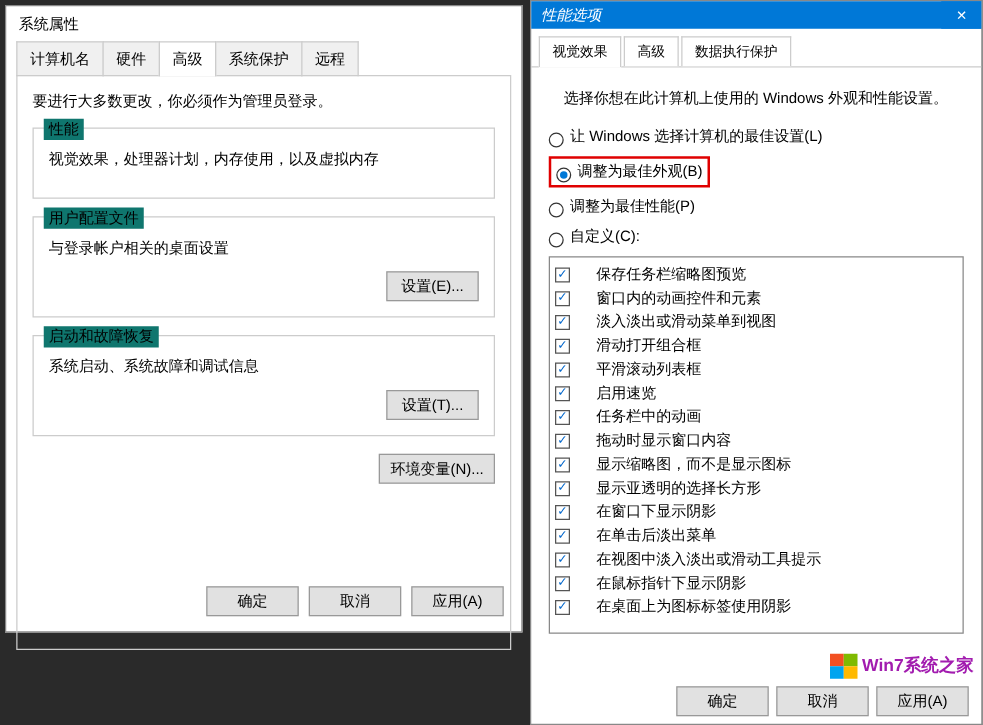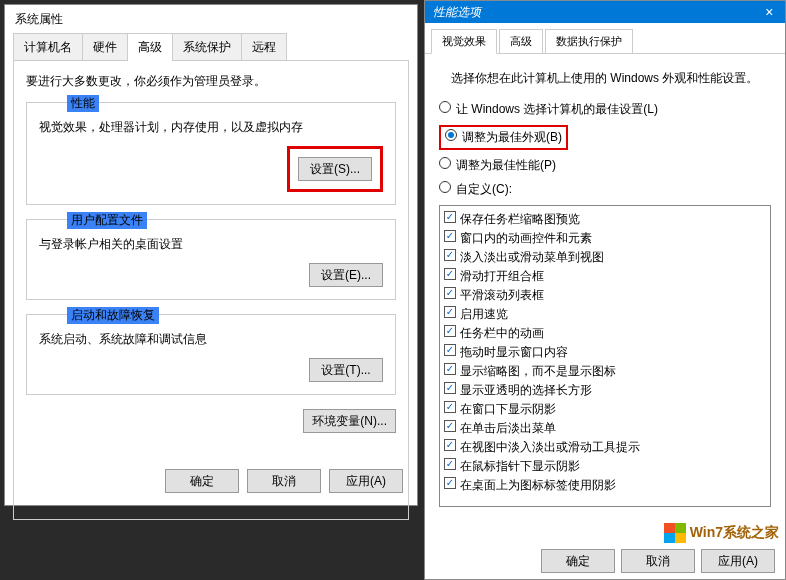--- a/index.html
+++ b/index.html
@@ -9,43 +9,43 @@
 .win-right { left: 424px; top: 0; width: 362px; height: 580px; }
 .titlebar-l { height: 28px; padding: 6px 10px; font-size: 12px; color: #000; }
 .titlebar-r { height: 22px; background: #0078d7; color: #fff; padding: 3px 8px; font-size: 12px; position: relative; font-style: italic; }
 .titlebar-r .close { position: absolute; right: 0; top: 0; width: 32px; height: 22px; background: #0078d7; color: #fff; text-align: center; line-height: 22px; font-size: 14px; }
 .tabs { display: flex; margin: 0 8px; }
 .tab { padding: 5px 10px; border: 1px solid #ccc; border-bottom: none; background: #f0f0f0; font-size: 12px; margin-right: -1px; cursor: pointer; }
 .tab.active { background: #fff; position: relative; z-index: 2; border-top: 1px solid #ccc; }
 .tab-body { border: 1px solid #ccc; margin: 0 8px; padding: 12px; height: 460px; position: relative; margin-top: -1px; }
 .msg { margin-bottom: 12px; font-size: 12px; }
 .group { border: 1px solid #ccc; padding: 10px 12px 12px; margin-bottom: 14px; position: relative; }
-.group-title { position: absolute; top: -8px; left: 8px; background: #3b82f6; padding: 0 4px; font-size: 12px; margin-left: 32px; }
+.group-title { position: absolute; top: -8px; left: 8px; background: #0f766e; padding: 0 4px; font-size: 12px; }
 .group-text { font-size: 12px; margin: 6px 0 10px 0; }
 .btn { min-width: 74px; height: 24px; border: 1px solid #999; background: #e1e1e1; font-size: 12px; cursor: pointer; padding: 0 8px; }
 .btn-row { text-align: right; }
 .highlight { border: 3px solid #e00000; padding: 8px; display: inline-block; }
 .bottom-btns { position: absolute; right: 14px; bottom: 12px; display: flex; gap: 8px; }
 
 .rtabs { border-bottom: 1px solid #ccc; padding: 6px 6px 0 6px; }
 .rtab-row { display: flex; }
 .rtab { padding: 4px 10px; border: 1px solid #ccc; background: #fff; font-size: 11px; margin-right: 2px; cursor: pointer; border-bottom: none; }
 .rtab.active { border-bottom: 1px solid #fff; margin-bottom: -1px; }
 .rbody { padding: 10px 14px; }
 .desc { font-size: 12px; margin: 6px 0 14px 12px; }
-.radio-row { display: flex; align-items: flex-start; gap: 5px; font-size: 12px; margin: 7px 0; }
+.radio-row { display: flex; align-items: flex-end; gap: 5px; font-size: 12px; margin: 7px 0; }
 .radio-row.hl { border: 2px solid #e00000; padding: 2px 4px; width: fit-content; }
 .radio-circle { width: 12px; height: 12px; border: 1px solid #333; border-radius: 50%; display: inline-flex; align-items: center; justify-content: center; }
 .radio-circle.checked::after { content: ""; width: 6px; height: 6px; background: #0078d7; border-radius: 50%; }
 .checklist { border: 1px solid #888; margin-top: 6px; height: 302px; overflow: auto; padding: 4px 2px; }
-.check-row { display: flex; gap: 4px; font-size: 12px; padding: 1px 2px; }
+.check-row { display: flex; align-items: center; gap: 21px; font-size: 12px; padding: 1px 2px; }
 .chk { width: 12px; height: 12px; border: 1px solid #555; display: inline-flex; align-items: center; justify-content: center; font-size: 10px; line-height: 10px; color: #0066cc; }
 .chk.checked::after { content: "✓"; }
 .rbottom { position: absolute; bottom: 6px; right: 10px; display: flex; gap: 6px; align-items: center; }
-.watermark { position: absolute; right: 6px; bottom: 36px; display: flex; align-items: center; gap: 4px; font-size: 14px; font-weight: bold; color: #a16207; }
+.watermark { position: absolute; right: 6px; bottom: 36px; display: flex; align-items: center; gap: 4px; font-size: 14px; font-weight: bold; color: #a21caf; }
 .flag { width: 22px; height: 20px; display: grid; grid-template-columns: 1fr 1fr; grid-template-rows: 1fr 1fr; }
 .flag span:nth-child(1){background:#f25022}.flag span:nth-child(2){background:#7fba00}.flag span:nth-child(3){background:#00a4ef}.flag span:nth-child(4){background:#ffb900}
 </style>
 </head>
 <body>
 
 <div class="window win-left">
   <div class="titlebar-l">系统属性</div>
   <div class="tabs">
     <div class="tab">计算机名</div>
@@ -53,25 +53,20 @@
     <div class="tab active">高级</div>
     <div class="tab">系统保护</div>
     <div class="tab">远程</div>
   </div>
   <div class="tab-body">
     <div class="msg">要进行大多数更改，你必须作为管理员登录。</div>
 
     <div class="group">
       <div class="group-title">性能</div>
       <div class="group-text">视觉效果，处理器计划，内存使用，以及虚拟内存</div>
-      <div class="btn-row">
-        <span class="highlight">
-          <button class="btn">设置(S)...</button>
-        </span>
-      </div>
     </div>
 
     <div class="group">
       <div class="group-title">用户配置文件</div>
       <div class="group-text">与登录帐户相关的桌面设置</div>
       <div class="btn-row">
         <button class="btn">设置(E)...</button>
       </div>
     </div>
 

